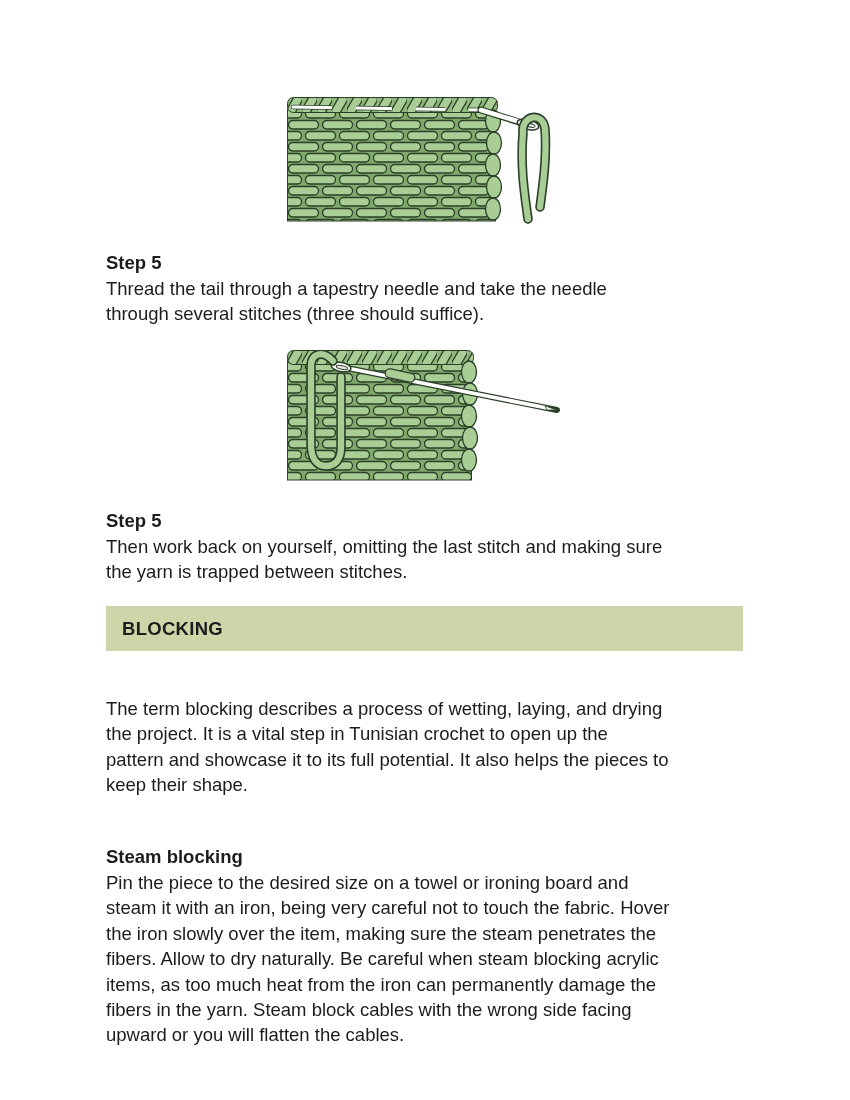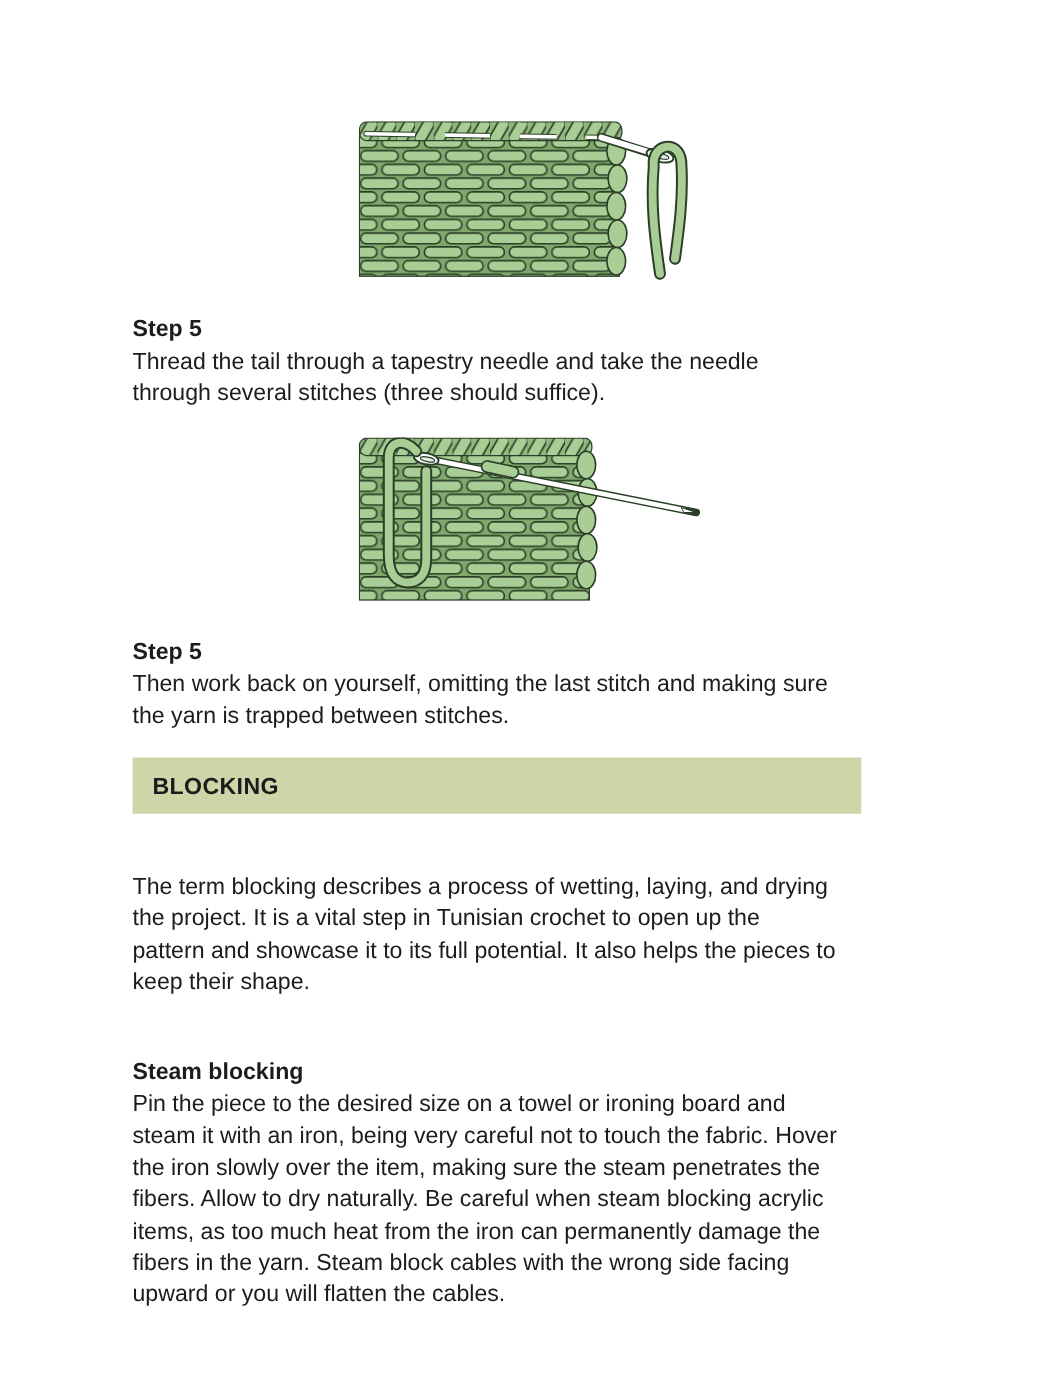--- a/index.html
+++ b/index.html
@@ -6,21 +6,21 @@
   .page{
     position:relative;width:850px;height:1100px;background:#ffffff;overflow:hidden;
     font-family:"Liberation Sans","DejaVu Sans",sans-serif;color:#1c1c1c;
   }
   .figure{position:absolute;margin:0;padding:0;}
   .figure svg{display:block;}
   .tb{position:absolute;left:106px;width:645px;font-size:18.5px;line-height:25.4px;}
   .tb h3{margin:0;font-size:18.5px;line-height:26px;font-weight:bold;}
   .tb p{margin:0;}
   .banner{
-    position:absolute;left:106px;top:606px;width:583px;height:45px;
+    position:absolute;left:106px;top:606px;width:637px;height:45px;
     background:#cdd6a8;display:flex;align-items:center;box-sizing:border-box;
     padding-left:16px;
   }
   .banner span{font-size:18.5px;font-weight:bold;letter-spacing:0.3px;}
 </style>
 </head>
 <body>
 
 <div class="page">
 

